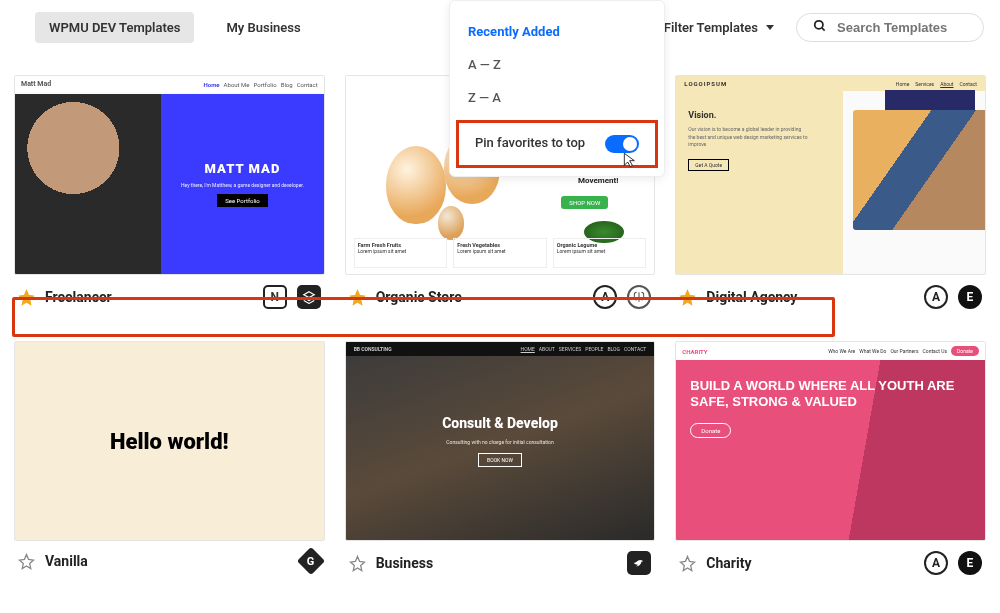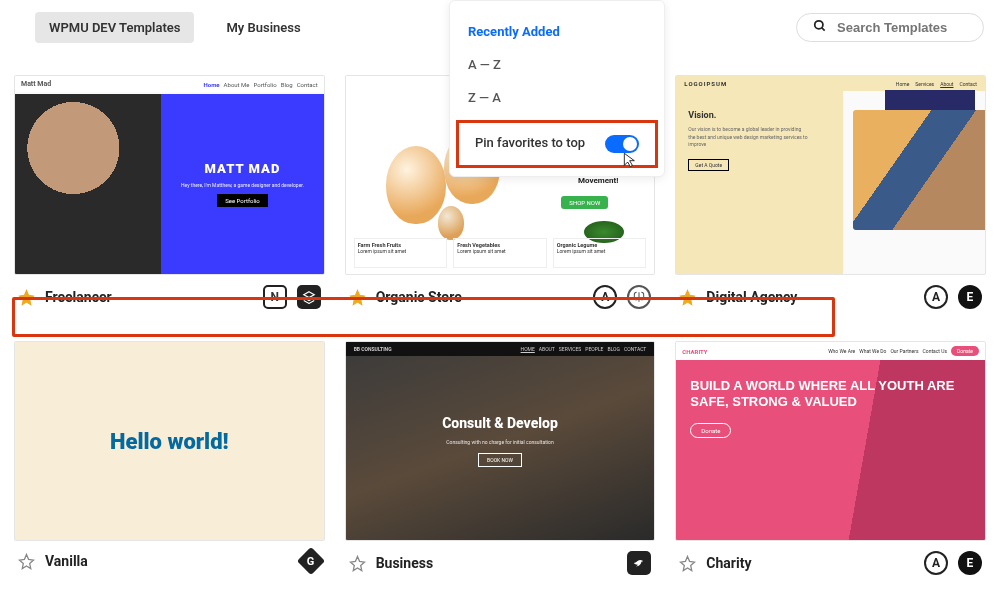--- a/index.html
+++ b/index.html
@@ -211,21 +211,21 @@
   .da .left p{ font-size:5px; line-height:1.5; color:#666; max-width:120px;}
   .da .left .btn{ display:inline-block; margin-top:10px; border:1px solid #000; font-size:5px; padding:2px 6px;}
   .da .right{ flex:1; position:relative;}
   .da .ph{ position:absolute; left:10px; top:20px; width:140px; height:120px;
     background: linear-gradient(125deg,#e9b060 0 35%, #3a5a8a 35% 55%, #b5885f 55% 100%);
     border-radius:3px;}
   .da .ov{ position:absolute; right:10px; top:0; width:90px; height:70px; background:#272a66;}
 
   
   .hw .bg{ position:absolute; inset:0; background:#f8edd6; display:flex; align-items:center; justify-content:center;}
-  .hw .bg .t{ font-weight:900; font-size:22px; color:#0369a1;}
+  .hw .bg .t{ font-weight:900; font-size:22px; color:#000000;}
 
   
   .bz .bg{ position:absolute; inset:0; background:linear-gradient(160deg,#3a3a3a,#5a4a3a,#2a2a2a);}
   .bz .nav{ position:absolute; top:0;left:0;right:0; background:#111; color:#ccc; font-size:5px; padding:4px 8px; display:flex; gap:4px;}
   .bz .nav .lg{ font-weight:700;}
   .bz .nav .sp{flex:1;}
   .bz .cnt{ position:absolute; inset:0; display:flex; flex-direction:column; align-items:center; justify-content:center; color:#fff; gap:8px;}
   .bz .cnt h4{ font-size:14px; font-weight:800;}
   .bz .cnt p{ font-size:5px; opacity:.85;}
   .bz .cnt .b{ border:1px solid #fff; font-size:5px; padding:3px 8px;}
@@ -244,20 +244,24 @@
   .ch .hero .b{ display:inline-block; margin-top:12px; border:1px solid #fff; border-radius:12px; font-size:6px; padding:3px 10px;}
 
 </style>
 </head>
 <body>
 
 <div class="topbar">
   <div class="tab active">WPMU DEV Templates</div>
   <div class="tab inactive">My Business</div>
   <div class="topbar-spacer"></div>
+  <div class="filter-btn">
+    <span>Filter Templates</span>
+    <span class="chevron-down"></span>
+  </div>
   <div class="search">
     <span>
       <svg width="14" height="14" viewBox="0 0 24 24" fill="none" stroke="#222" stroke-width="3">
           <circle cx="10" cy="10" r="7"></circle>
           <line x1="20" y1="20" x2="15" y2="15"></line>
         </svg>
     </span>
     <input placeholder="Search Templates" style="">
   </div>
 </div>

